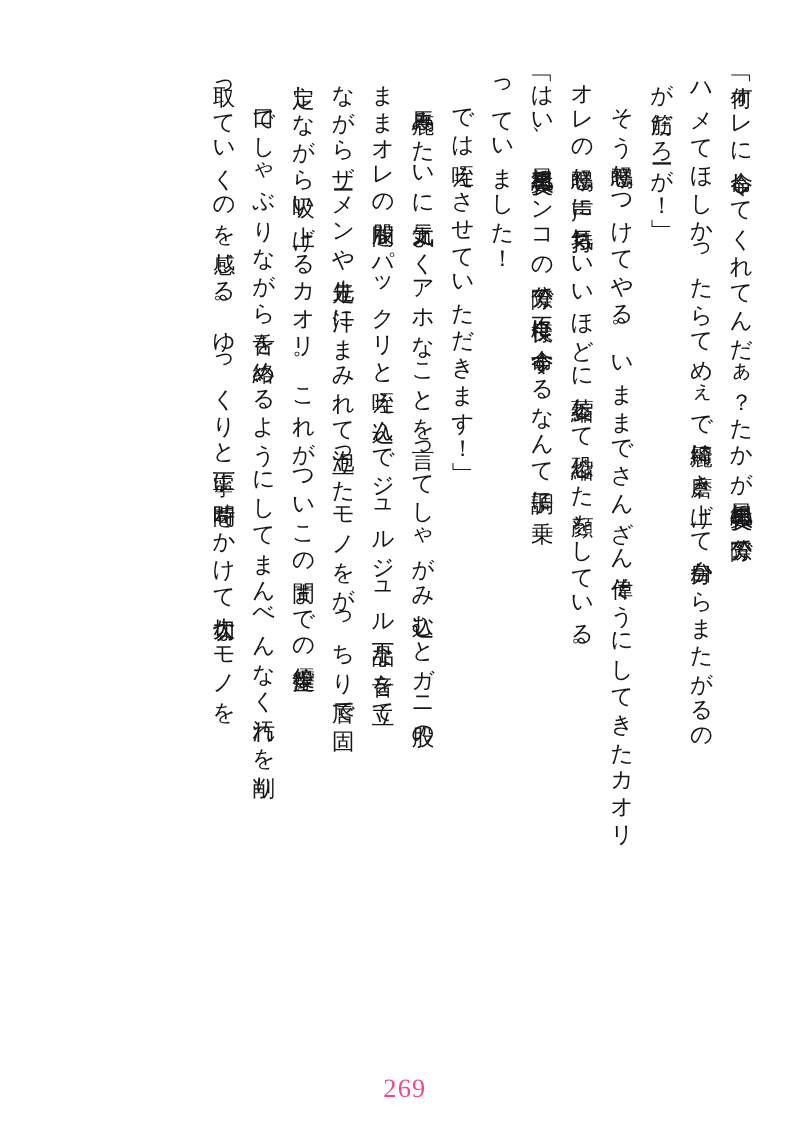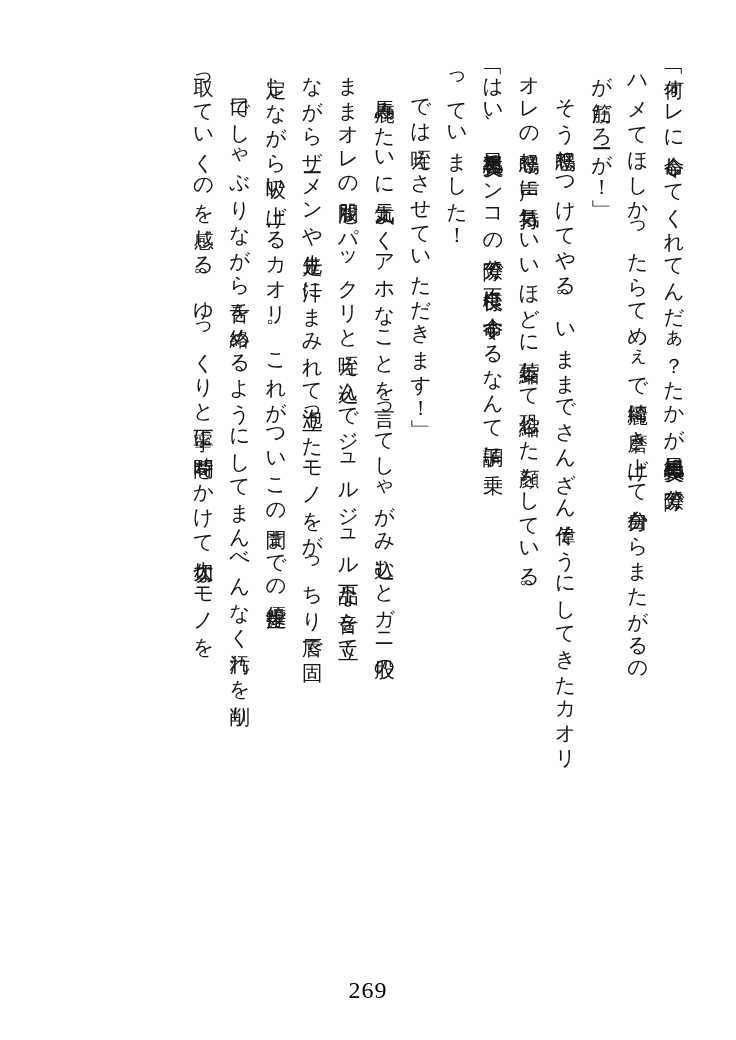--- a/index.html
+++ b/index.html
@@ -53,21 +53,21 @@
     padding-top: 22px;
   }
   .page-number {
     position: absolute;
     bottom: 36px;
     left: 0;
     width: 736px;
     text-align: center;
     font-size: 24px;
     font-family: "Liberation Serif", "DejaVu Serif", serif;
-    color: #000000;
+    color: #ec4899;
     letter-spacing: 1px;
   }
 </style>
 </head>
 <body>
 
 <div class="page">
   <div class="text-area" id="text-area">
       <div class="vline">「何オレに命令してくれてんだぁ？たかが風紀委員長の分際で。</div>
       <div class="vline">ハメてほしかったらてめぇで綺麗に磨き上げて自分からまたがるの</div>

